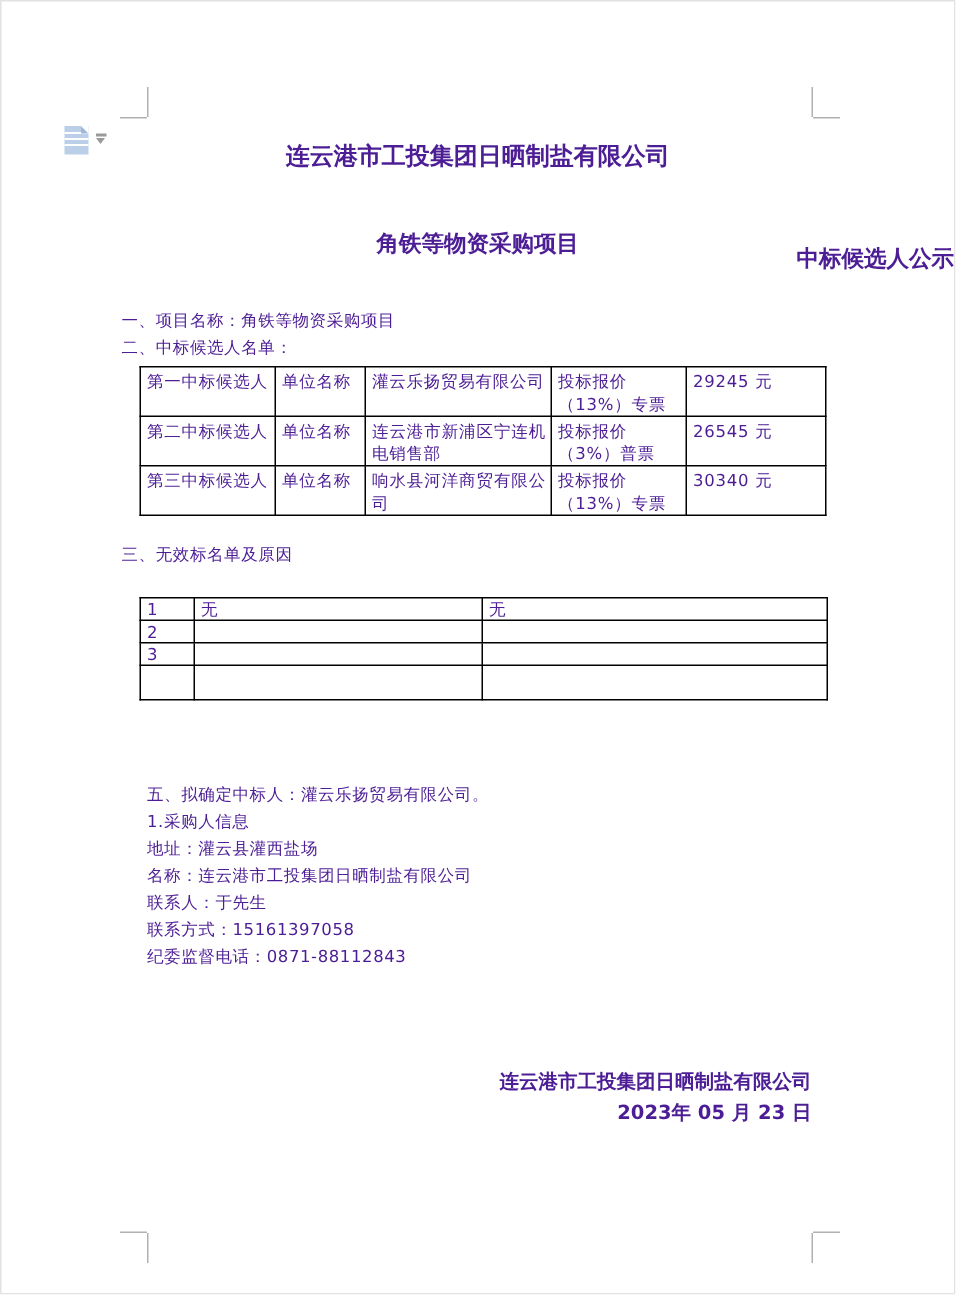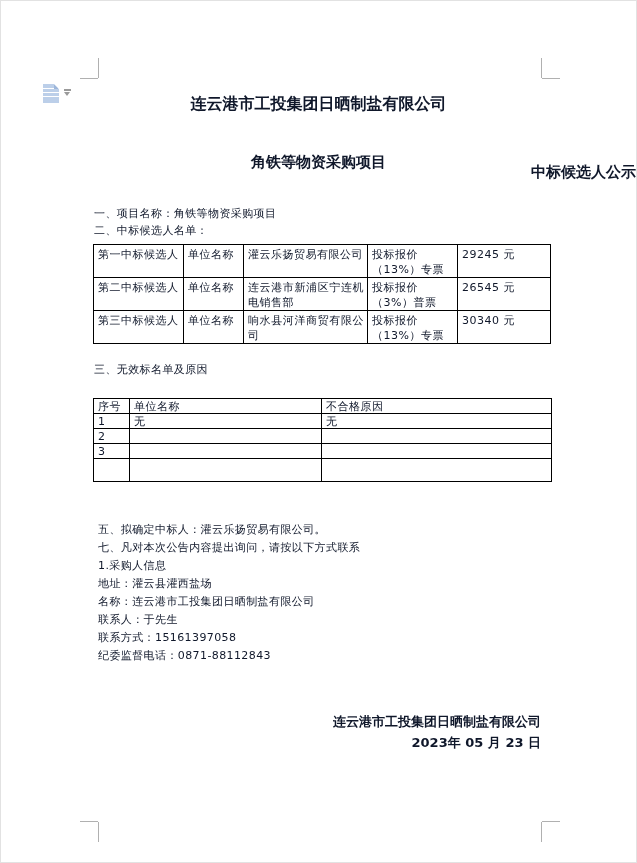--- a/index.html
+++ b/index.html
@@ -3,21 +3,21 @@
 <meta charset="utf-8">
 <style>
   html,body{margin:0;padding:0;background:#fff;}
   .page{
     position:relative;
     width:637px;height:863px;
     background:#ffffff;
     border:1px solid #e2e2e2;
     box-sizing:border-box;
     font-family:"DejaVu Sans",sans-serif;
-    color:#0f172a;
+    color:#4c1d95;
     overflow:hidden;
   }
   
   .mark{position:absolute;background:#b0b0b0;}
   
   .doc-icon{
     position:absolute;left:42px;top:83px;width:16px;height:19px;
     background:#bccfe9;
     background-image:linear-gradient(to bottom,
       transparent 0 4px,#ffffff 4px 5.5px,
@@ -37,21 +37,21 @@
   .caret .bar{position:absolute;left:1px;top:0;width:7px;height:2px;background:#9a9a9a;}
   .caret .tri{position:absolute;left:1px;top:3px;width:0;height:0;
     border-left:3.5px solid transparent;border-right:3.5px solid transparent;
     border-top:4px solid #9a9a9a;}
   
   .title{position:absolute;left:0;width:100%;text-align:center;
     font-weight:bold;font-size:15px;line-height:17px;}
   .t1{top:94px;font-size:16px;}
   .t2{top:129px;margin-top:24px;}
   .t3{top:163px;text-align:right;}
-  .bodyline{position:absolute;left:93px;font-size:11px;line-height:13px;letter-spacing:0.4px;}
+  .bodyline{position:absolute;left:80px;font-size:11px;line-height:13px;letter-spacing:0.4px;}
   .paras{position:absolute;left:97px;top:520px;width:451px;font-size:11px;letter-spacing:0.4px;}
   .paras p{margin:0;line-height:18px;}
   
   table{border-collapse:collapse;table-layout:fixed;position:absolute;left:92px;}
   td,th{border:1px solid #000;font-size:11px;font-weight:normal;
     vertical-align:top;letter-spacing:0.5px;text-align:left;
     padding:2px 3px 0 4px;box-sizing:border-box;overflow:hidden;}
   .tbl-winners{top:243px;width:457px;}
   .tbl-winners td{line-height:15px;height:22px;}
   .tbl-winners td.company{text-align:justify;text-justify:inter-character;}
@@ -80,21 +80,21 @@
   <div class="caret">
     <div class="bar"></div>
     <div class="tri"></div>
   </div>
 
   <div class="title t1">连云港市工投集团日晒制盐有限公司</div>
   <div class="title t2">角铁等物资采购项目</div>
   <div class="title t3">中标候选人公示</div>
 
   <div class="bodyline" style="top:206px;">一、项目名称：角铁等物资采购项目</div>
-  <div class="bodyline" style="top:224px;font-family:Liberation Mono, monospace;">二、中标候选人名单：</div>
+  <div class="bodyline" style="top:224px;">二、中标候选人名单：</div>
 
   <table class="tbl-winners">
     <colgroup>
         <col style="width:90px">
         <col style="width:60px">
         <col style="width:124px">
         <col style="width:90px">
         <col style="width:93px">
       </colgroup>
     <tbody>
@@ -125,25 +125,20 @@
   <div class="bodyline" style="top:362px;">三、无效标名单及原因</div>
 
   <table class="tbl-invalid">
     <colgroup>
         <col style="width:36px">
         <col style="width:192px">
         <col style="width:230px">
       </colgroup>
     <tbody>
       <tr>
-        <th>序号</th>
-        <th>单位名称</th>
-        <th>不合格原因</th>
-      </tr>
-      <tr>
         <td>1</td>
         <td>无</td>
         <td>无</td>
       </tr>
       <tr>
         <td>2</td>
         <td></td>
         <td></td>
       </tr>
       <tr>
@@ -154,21 +149,20 @@
       <tr class="tall">
         <td></td>
         <td></td>
         <td></td>
       </tr>
     </tbody>
   </table>
 
   <div class="paras">
     <p>五、拟确定中标人：灌云乐扬贸易有限公司。</p>
-    <p>七、凡对本次公告内容提出询问，请按以下方式联系</p>
     <p>1.采购人信息</p>
     <p>地址：灌云县灌西盐场</p>
     <p>名称：连云港市工投集团日晒制盐有限公司</p>
     <p>联系人：于先生</p>
     <p>联系方式：15161397058</p>
     <p>纪委监督电话：0871-88112843</p>
   </div>
 
   <div class="signature">
     <div>连云港市工投集团日晒制盐有限公司</div>

